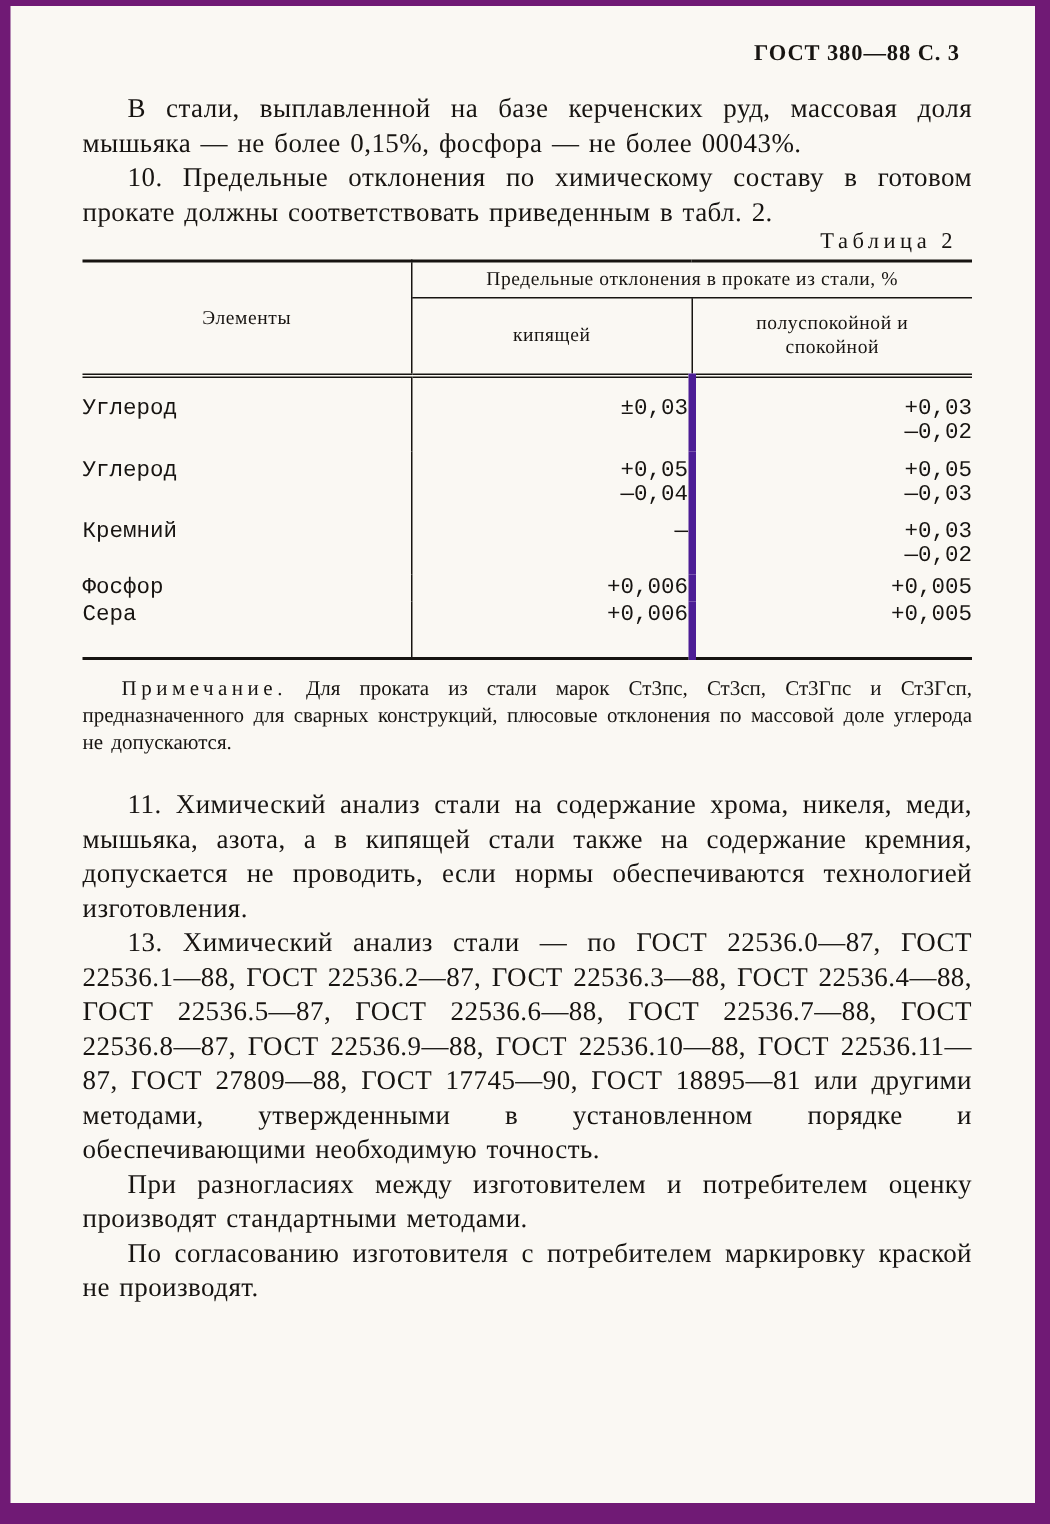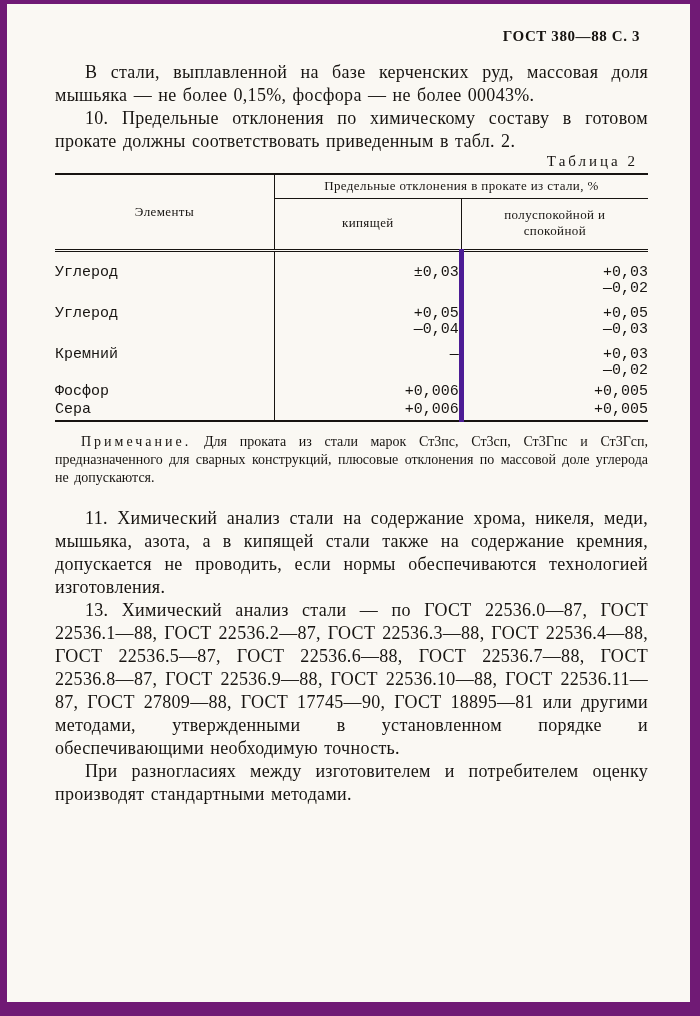--- a/index.html
+++ b/index.html
@@ -78,21 +78,21 @@
     vertical-align: top;
     white-space: pre-line;
     padding: 5px 0 4px;
     font-family: Liberation Mono, monospace;
   }
   td.cell-element { text-align: left; padding-left: 14px; border-right: 1px solid #171411; }
   td.cell-boiling { text-align: right; border-right: 5px solid #4c1d95; }
   td.cell-semi { text-align: right; }
   table.gost-table tbody tr:first-child td { padding-top: 13px; }
   table.gost-table tbody tr:nth-child(n+4) td { padding-top: 1px; padding-bottom: 1px; margin-top: 40px; }
-  table.gost-table tbody tr:last-child td { padding-bottom: 2px; }
+  table.gost-table tbody tr:last-child td { padding-bottom: 20px; }
   .note {
     margin-top: 11px;
     font-size: 14px;
     line-height: 18px;
     text-align: justify;
     text-indent: 26px;
     word-spacing: 2px;
   }
   .note-label { letter-spacing: 3px; margin-top: 44px; }
   .sections { margin-top: 20px; }
@@ -156,16 +156,17 @@
           </tr>
         </tbody>
     </table>
 
     <p class="note"><span class="note-label">Примечание.</span><span> Для проката из стали марок Ст3пс, Ст3сп, Ст3Гпс и Ст3Гсп, предназначенного для сварных конструкций, плюсовые отклонения по массовой доле углерода не допускаются.</span></p>
 
     <div class="sections">
       <p class="para">11. Химический анализ стали на содержание хрома, никеля, меди, мышьяка, азота, а в кипящей стали также на содержание кремния, допускается не проводить, если нормы обеспечиваются технологией изготовления.</p>
       <p class="para">13. Химический анализ стали — по ГОСТ 22536.0—87, ГОСТ 22536.1—88, ГОСТ 22536.2—87, ГОСТ 22536.3—88, ГОСТ 22536.4—88, ГОСТ 22536.5—87, ГОСТ 22536.6—88, ГОСТ 22536.7—88, ГОСТ 22536.8—87, ГОСТ 22536.9—88, ГОСТ 22536.10—88, ГОСТ 22536.11—87, ГОСТ 27809—88, ГОСТ 17745—90, ГОСТ 18895—81 или другими методами, утвержденными в установленном порядке и обеспечивающими необходимую точность.</p>
       <p class="para">При разногласиях между изготовителем и потребителем оценку производят стандартными методами.</p>
+      <p class="para">По согласованию изготовителя с потребителем маркировку краской не производят.</p>
     </div>
 
   </div>
 </div>
 
 </body></html>

